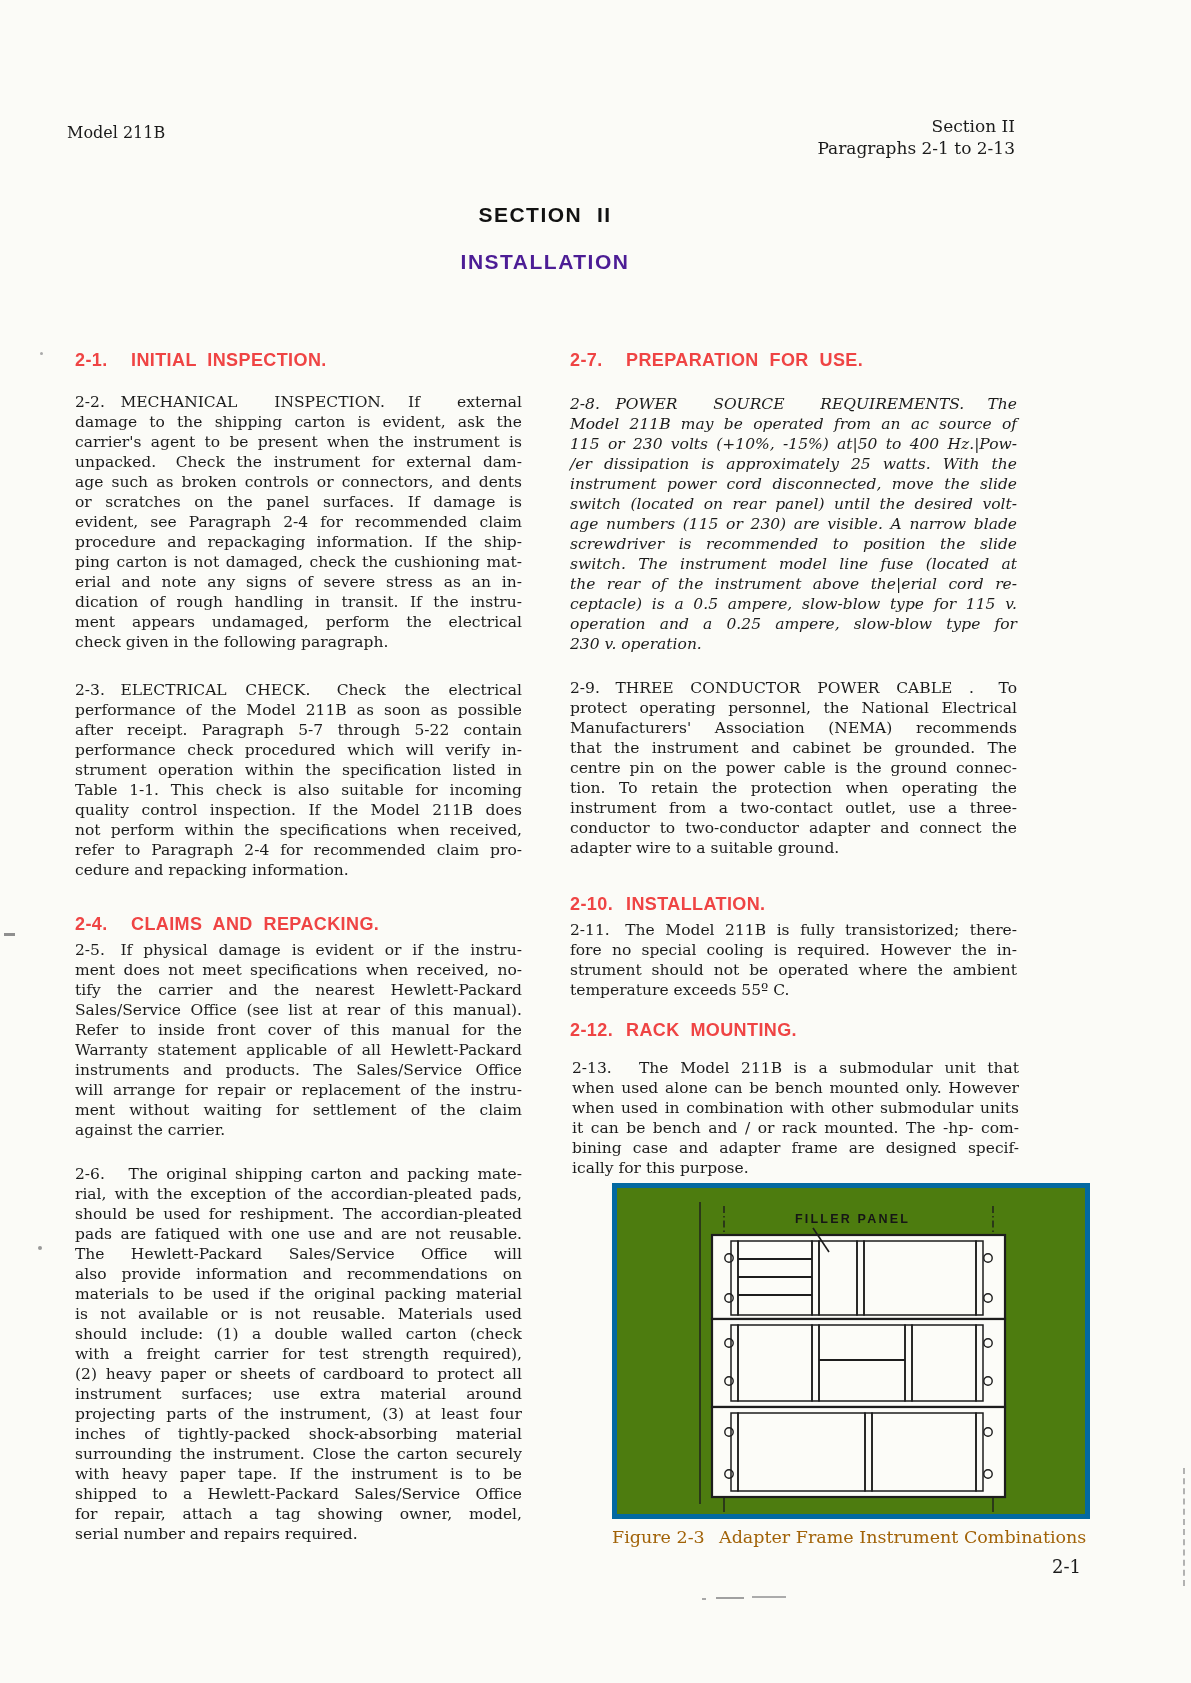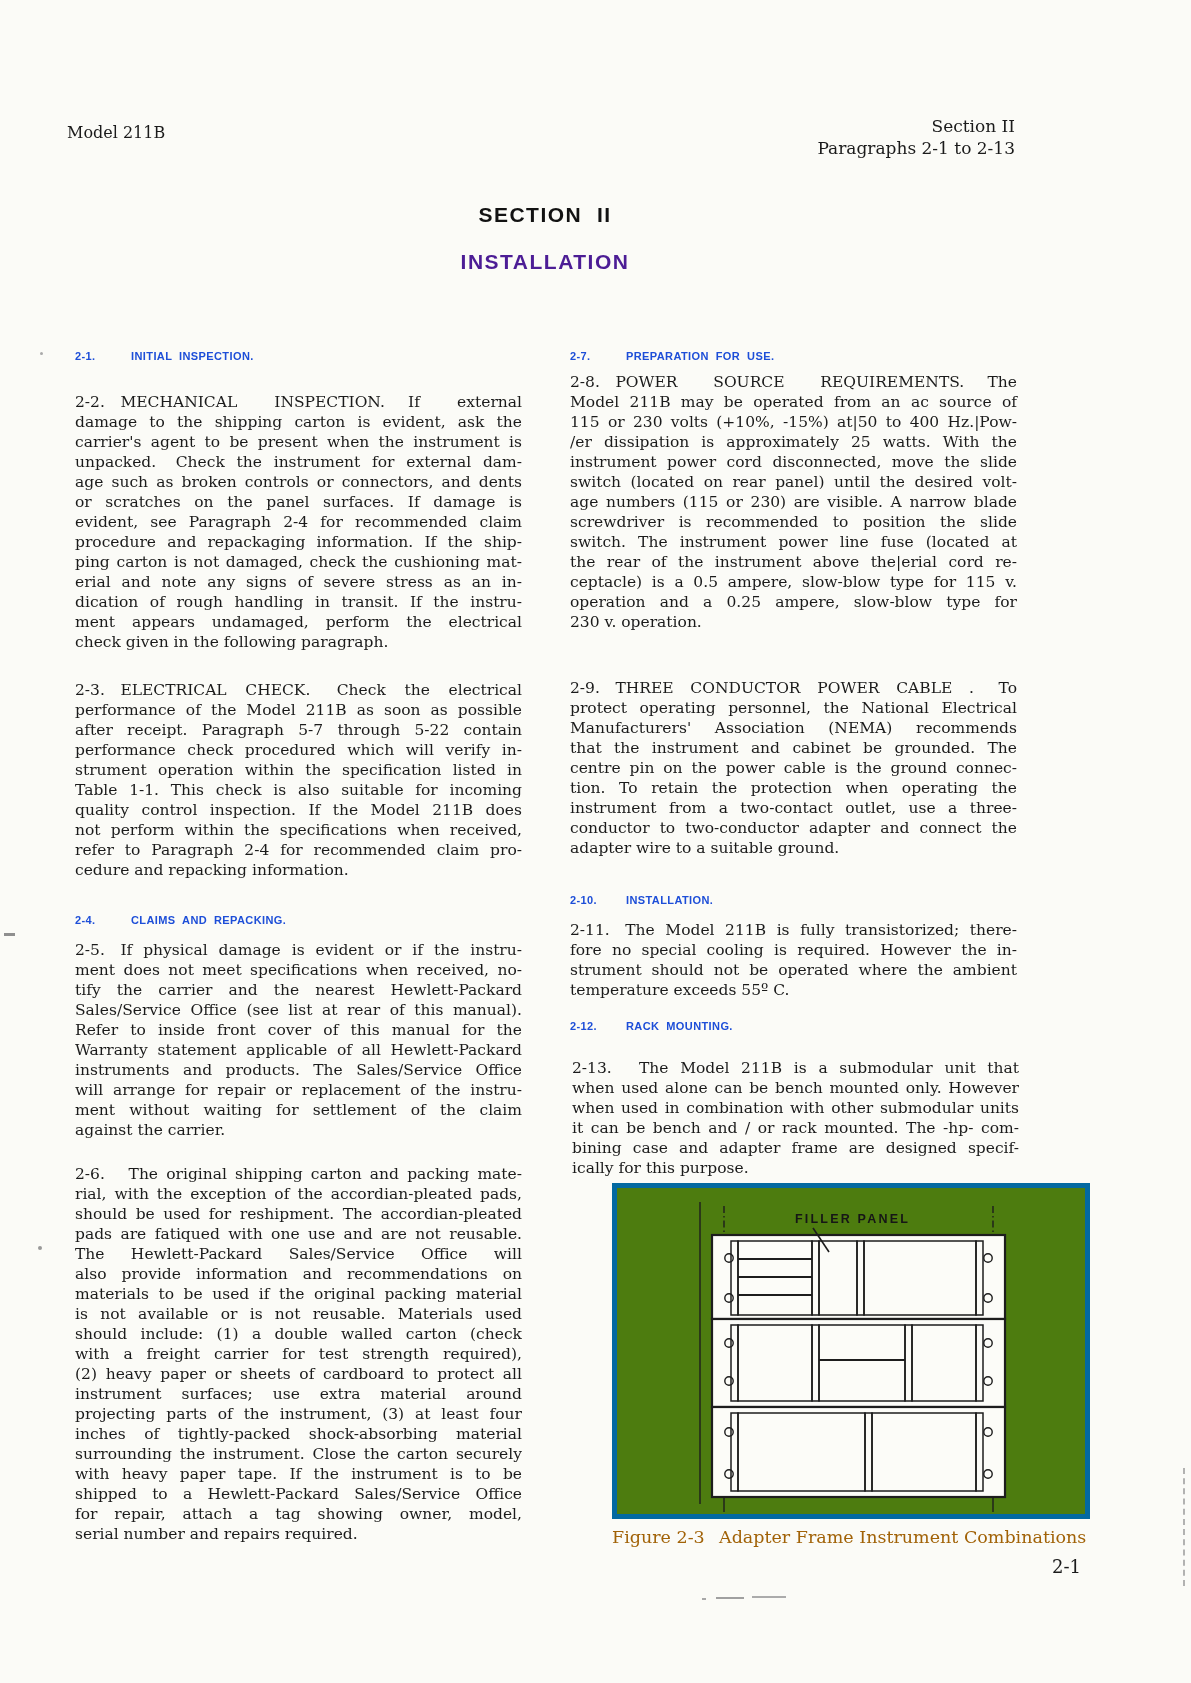--- a/index.html
+++ b/index.html
@@ -16,36 +16,36 @@
   .hdr-right{right:176px;top:115px;text-align:right;font-size:17px;line-height:22px;}
   
   .title1{left:0;top:203px;width:1090px;text-align:center;
     font-family:"Liberation Sans",sans-serif;font-weight:700;font-size:21px;
     letter-spacing:1.5px;white-space:pre;color:#121212;}
   .title2{left:0;top:250px;width:1090px;text-align:center;
     font-family:"Liberation Sans",sans-serif;font-weight:700;font-size:21px;
     letter-spacing:1.5px;white-space:pre;color:#4c1d95;}
   
   .h-block{font-family:"Liberation Sans",sans-serif;font-weight:700;
-    font-size:11px;color:#1d4ed8;letter-spacing:.4px;}
+    font-size:18px;color:#ef4444;letter-spacing:.4px;}
   .h-num{display:inline-block;width:56px;}
   .h-title{white-space:pre;}
   
   .para{width:447px;font-size:15.5px;line-height:20px;color:#1b1b1b;}
   .jline{text-align:justify;text-align-last:justify;white-space:normal;}
   .jline.jlast{text-align-last:left;}
   
   .pos-h21{left:75px;top:350px;}
   .pos-p22{left:75px;top:392px;}
   .pos-p23{left:75px;top:680px;}
   .pos-h24{left:75px;top:914px;}
   .pos-p25{left:75px;top:940px;}
   .pos-p26{left:75px;top:1164px;}
   .pos-h27{left:570px;top:350px;}
-  .pos-p28{left:570px;top:372px;}
+  .pos-p28{left:570px;top:394px;font-style:italic;}
   .pos-p29{left:570px;top:678px;}
   .pos-h210{left:570px;top:894px;}
   .pos-p211{left:570px;top:920px;}
   .pos-h212{left:570px;top:1020px;}
   .pos-p213{left:572px;top:1058px;}
   
   .figure-box{left:612px;top:1183px;width:478px;height:336px;
     border:5px solid #0369a1;box-sizing:border-box;background:#4d7c0f;}
   .fig-caption{left:612px;top:1527px;width:478px;text-align:left;
     font-size:17.5px;white-space:pre;color:#a16207;}
@@ -146,21 +146,21 @@
 </div>
 <div class="abs para pos-p28">
     <div class="jline">2-8. POWER SOURCE REQUIREMENTS.  The</div>
     <div class="jline">Model 211B may be operated from an  ac source of</div>
     <div class="jline">115 or 230 volts (+10%, -15%) at|50 to 400 Hz.|Pow-</div>
     <div class="jline">/er dissipation is approximately 25 watts. With the</div>
     <div class="jline">instrument power cord disconnected, move the slide</div>
     <div class="jline">switch (located on rear panel) until the desired volt-</div>
     <div class="jline">age numbers (115 or 230) are visible. A narrow blade</div>
     <div class="jline">screwdriver is recommended to position the slide</div>
-    <div class="jline">switch. The instrument power line fuse (located at</div>
+    <div class="jline">switch. The instrument model line fuse (located at</div>
     <div class="jline">the rear of the instrument above the|erial cord re-</div>
     <div class="jline">ceptacle) is a 0.5 ampere, slow-blow type for 115 v.</div>
     <div class="jline">operation and a 0.25 ampere, slow-blow type for</div>
     <div class="jline jlast">230 v. operation.</div>
   </div>
 <div class="abs para pos-p29">
     <div class="jline">2-9. THREE CONDUCTOR POWER CABLE .  To</div>
     <div class="jline">protect operating personnel, the National Electrical</div>
     <div class="jline">Manufacturers' Association (NEMA) recommends</div>
     <div class="jline">that the instrument and cabinet be grounded. The</div>

